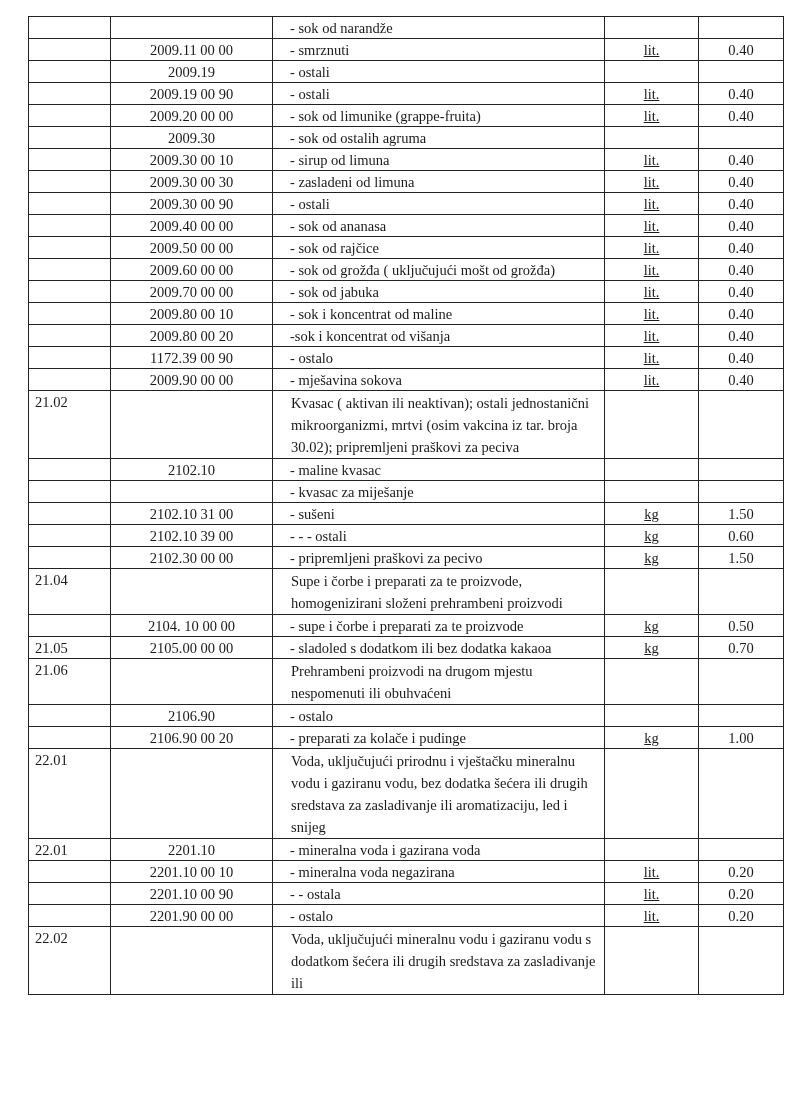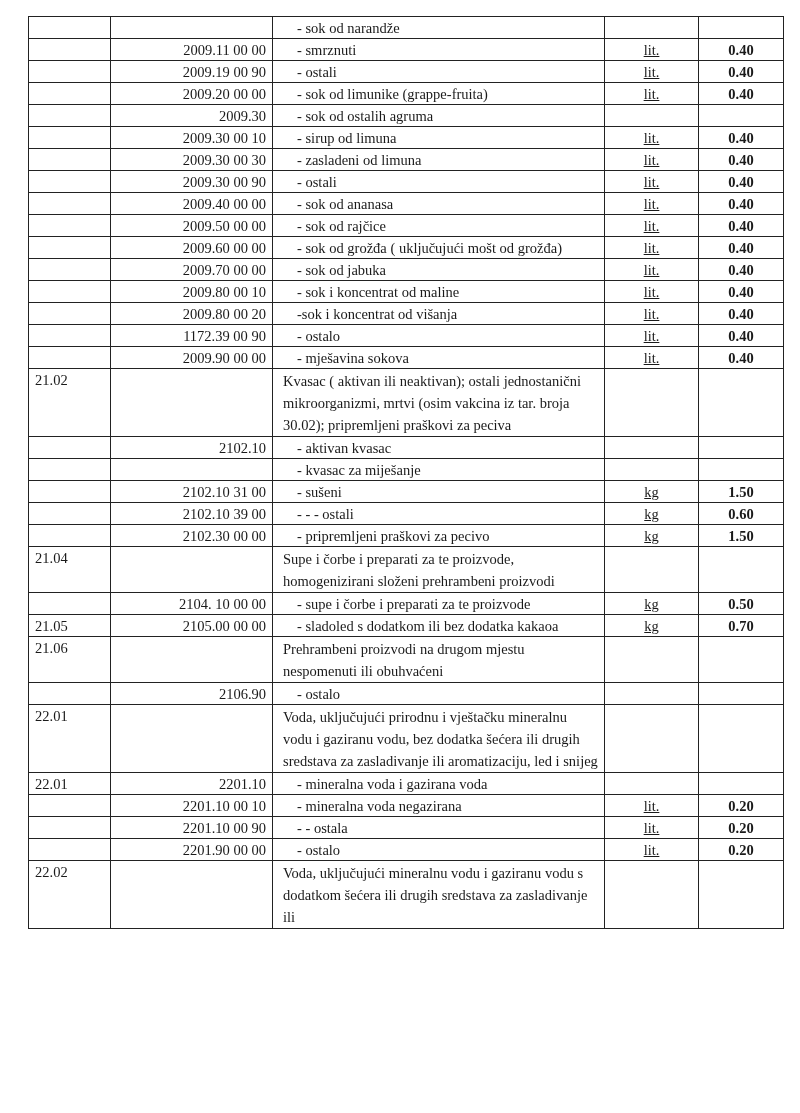--- a/index.html
+++ b/index.html
@@ -4,26 +4,26 @@
 <style>
   html, body { margin: 0; padding: 0; background: #fff; }
   body { width: 800px; height: 1113px; position: relative; overflow: hidden;
          font-family: "Liberation Serif", "DejaVu Serif", serif; color: #1a1a1a; }
   table { position: absolute; left: 28px; top: 16px; width: 755px;
           border-collapse: collapse; table-layout: fixed; }
   col.c1 { width: 82px; } col.c2 { width: 162px; } col.c3 { width: 332px; }
   col.c4 { width: 94px; } col.c5 { width: 85px; }
   td { border: 1.5px solid #222; padding: 1px 6px 0 6px; font-size: 14.5px;
        line-height: 20px; vertical-align: top; height: 19px; }
-  td.num { text-align: right; font-family: Liberation Serif, serif; }
+  td.num { text-align: center; font-family: Liberation Serif, serif; }
   td.hs { text-align: left; padding-left: 6px; }
   td.unit { text-align: center; text-decoration: underline; }
-  td.rate { text-align: center; font-weight: bold; }
-  td.desc { padding-left: 24px; }
-  td.desc.head { padding-left: 10px; line-height: 22px; }
+  td.rate { text-align: center; }
+  td.desc { padding-left: 17px; }
+  td.desc.head { padding-left: 18px; line-height: 22px; }
 </style>
 </head>
 <body>
 
 <table>
   <colgroup>
       <col class="c1">
       <col class="c2">
       <col class="c3">
       <col class="c4">
@@ -39,20 +39,27 @@
       </tr>
       <tr>
         <td class="hs"></td>
         <td class="num">2009.11 00 00</td>
         <td class="desc">- smrznuti</td>
         <td class="unit">lit.</td>
         <td class="rate">0.40</td>
       </tr>
       <tr>
         <td class="hs"></td>
+        <td class="num">2009.19</td>
+        <td class="desc">- ostali</td>
+        <td class="unit"></td>
+        <td class="rate"></td>
+      </tr>
+      <tr>
+        <td class="hs"></td>
         <td class="num">2009.19 00 90</td>
         <td class="desc">- ostali</td>
         <td class="unit">lit.</td>
         <td class="rate">0.40</td>
       </tr>
       <tr>
         <td class="hs"></td>
         <td class="num">2009.20 00 00</td>
         <td class="desc">- sok od limunike (grappe-fruita)</td>
         <td class="unit">lit.</td>
@@ -145,21 +152,21 @@
       <tr>
         <td class="hs">21.02</td>
         <td class="num"></td>
         <td class="desc head">Kvasac ( aktivan ili neaktivan); ostali jednostanični mikroorganizmi, mrtvi (osim vakcina iz tar. broja 30.02); pripremljeni praškovi za peciva</td>
         <td class="unit"></td>
         <td class="rate"></td>
       </tr>
       <tr>
         <td class="hs"></td>
         <td class="num">2102.10</td>
-        <td class="desc">- aktivan kvasac</td>
+        <td class="desc">- maline kvasac</td>
         <td class="unit"></td>
         <td class="rate"></td>
       </tr>
       <tr>
         <td class="hs"></td>
         <td class="num"></td>
         <td class="desc">- kvasac za miješanje</td>
         <td class="unit"></td>
         <td class="rate"></td>
       </tr>
@@ -211,20 +218,27 @@
         <td class="desc head">Prehrambeni proizvodi na drugom mjestu nespomenuti ili obuhvaćeni</td>
         <td class="unit"></td>
         <td class="rate"></td>
       </tr>
       <tr>
         <td class="hs"></td>
         <td class="num">2106.90</td>
         <td class="desc">- ostalo</td>
         <td class="unit"></td>
         <td class="rate"></td>
+      </tr>
+      <tr>
+        <td class="hs"></td>
+        <td class="num">2106.90 00 20</td>
+        <td class="desc">- preparati za kolače i pudinge</td>
+        <td class="unit">kg</td>
+        <td class="rate">1.00</td>
       </tr>
       <tr>
         <td class="hs">22.01</td>
         <td class="num"></td>
         <td class="desc head">Voda, uključujući prirodnu i vještačku mineralnu vodu i gaziranu vodu, bez dodatka šećera ili drugih sredstava za zasladivanje ili aromatizaciju, led i snijeg</td>
         <td class="unit"></td>
         <td class="rate"></td>
       </tr>
       <tr>
         <td class="hs">22.01</td>

